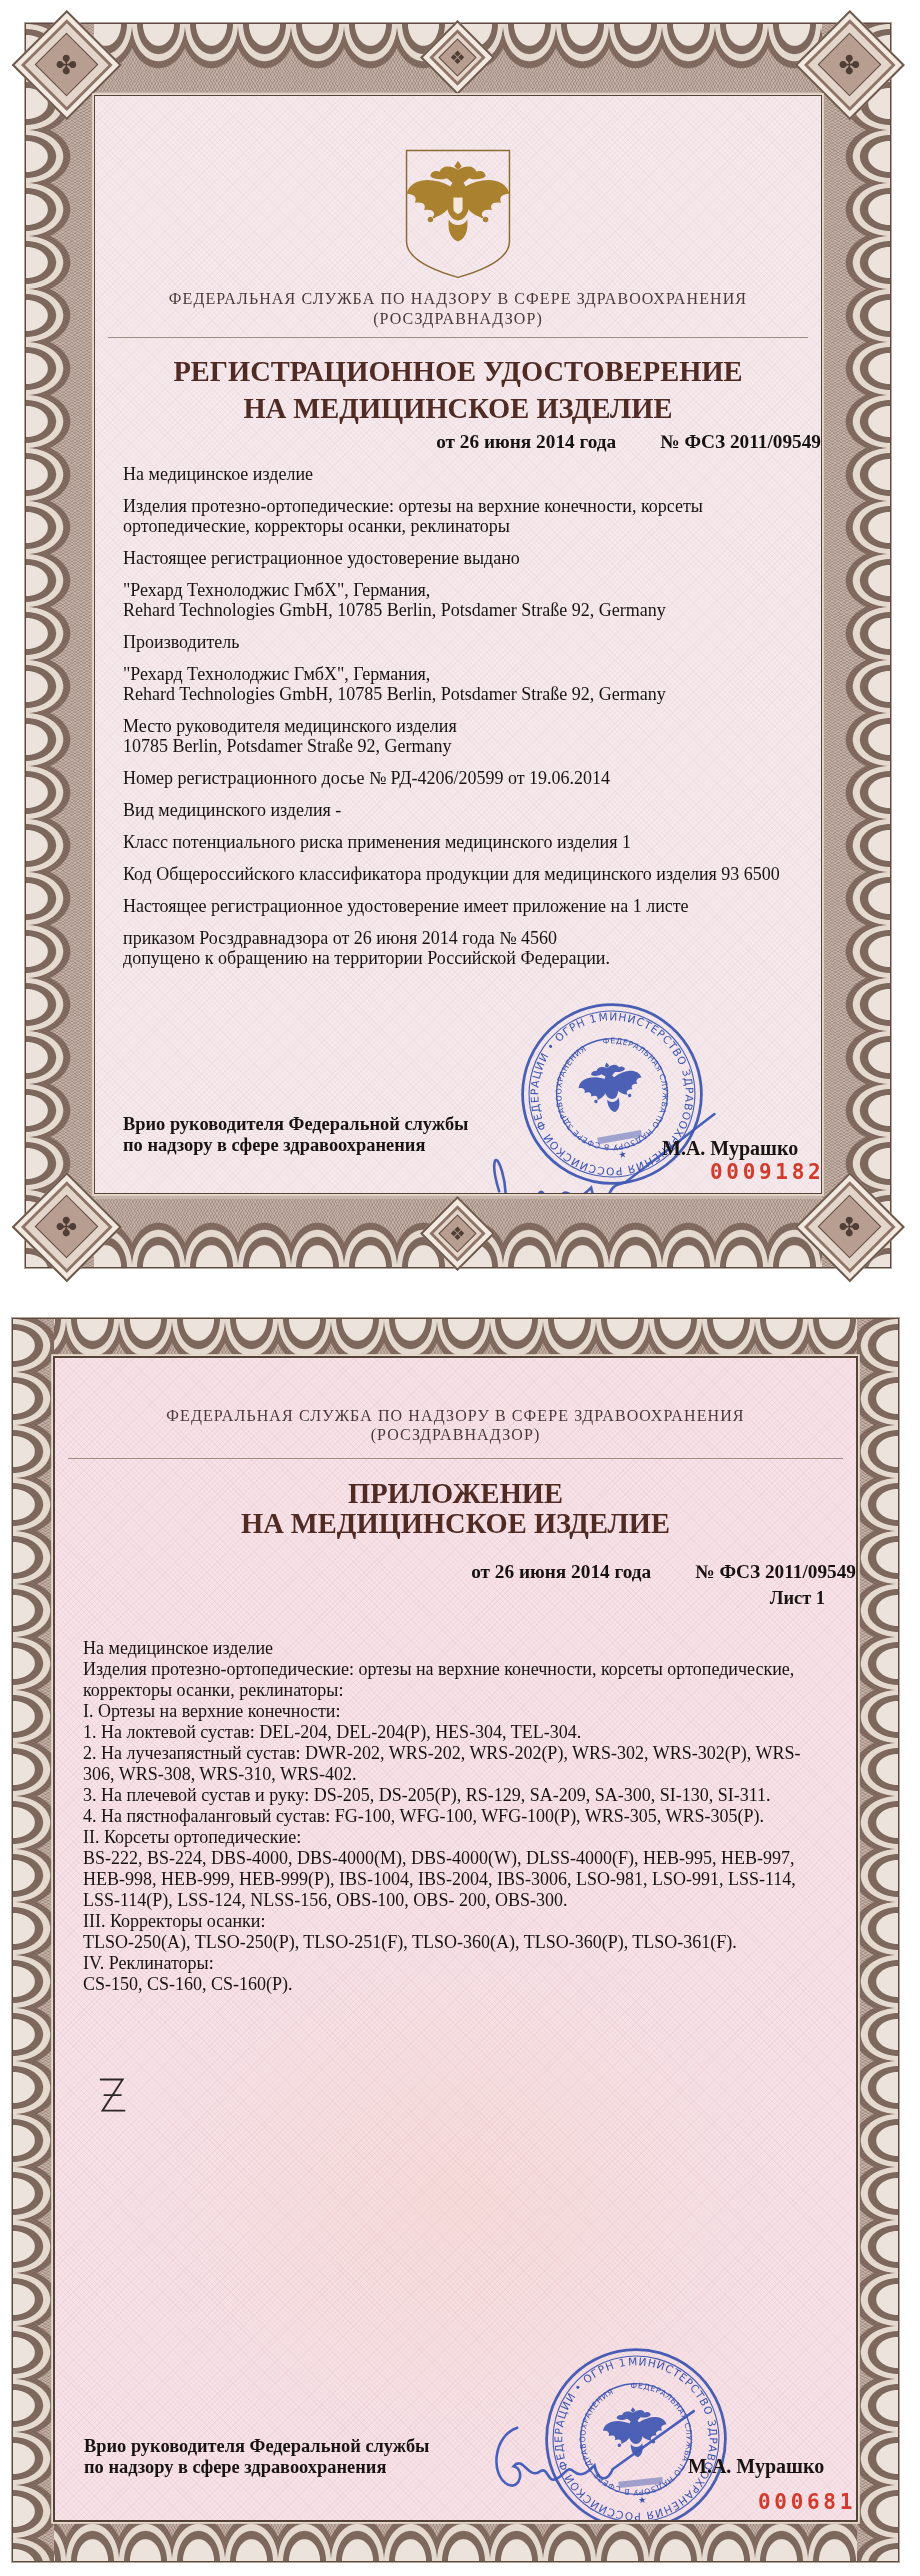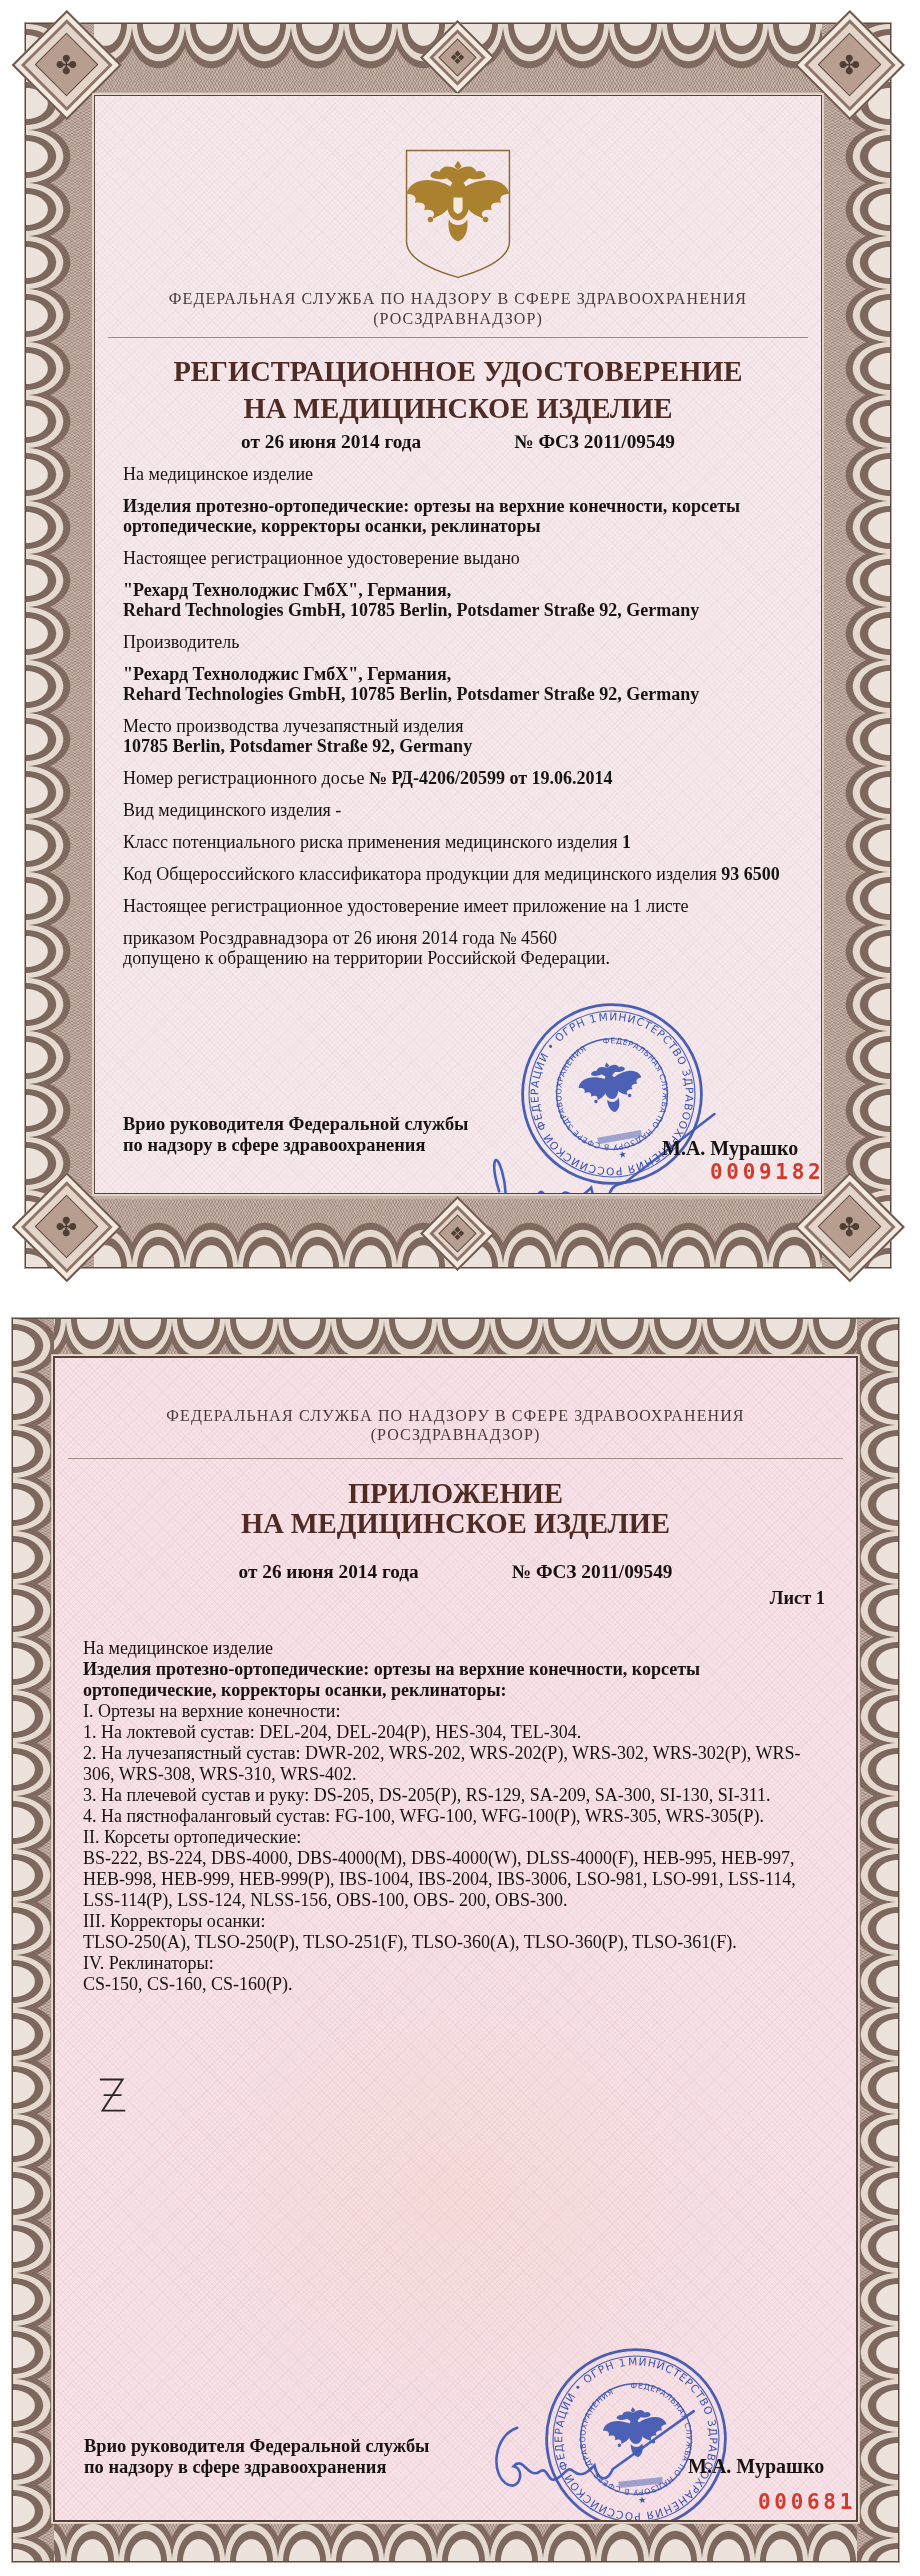--- a/index.html
+++ b/index.html
@@ -71,32 +71,32 @@
       repeating-linear-gradient(-45deg, rgba(215,150,175,.12) 0 0.9px, rgba(0,0,0,0) 0.9px 3.7px);}
 
   
   .coat{display:block; margin:50px auto 7.4px;}
   .agency{text-align:center; font-size:16px; line-height:19.3px; letter-spacing:1.1px;
           color:#473a38;}
   .rule{border:0; border-top:0.9px solid #9d8e85; margin:9.2px 13px 0;}
   .cert-title{text-align:center; font-weight:bold; color:#4f2b24; font-size:28.5px;}
   .doc1 .cert-title{line-height:37px; margin-top:14.7px;}
   .doc2 .cert-title{line-height:30px; margin-top:20px;}
-  .date-row{display:flex; justify-content:center; gap:93px; font-weight:bold;
+  .date-row{display:flex; justify-content:flex-end; gap:44px; font-weight:bold;
             font-size:19.3px; margin-top:3.7px; color:#15120f;}
   .doc2 .date-row{margin-top:22px;}
   .sheet{ text-align:right; padding-right:31px; font-weight:bold; font-size:18.4px; margin-top:5.5px;}
 
   
   .body-text{padding:0 28px; font-size:18px;}
   .body1{margin-top:11px;}
   .body1 p{margin:0 0 12px; line-height:20px;}
   .body2{margin-top:29px;}
   .body2 p{margin:0; line-height:21px;}
-  .b{font-weight:bold;}
+  .b{font-weight:normal;}
 
   
   .sig-zone *{box-sizing:border-box;}
   .role{position:absolute; font-weight:bold; font-size:18.4px; line-height:21px; width:386px;}
   .stamp{position:absolute;}
   .stamp svg{display:block;}
   .autograph{position:absolute;}
   .signatory{position:absolute; font-weight:bold; font-size:20px;}
   .form-no{position:absolute; font-family:"DejaVu Sans Mono", monospace; font-weight:bold;
            font-size:21px; letter-spacing:3.7px; color:#d23a2c;}
@@ -170,21 +170,21 @@
       <span>№  ФСЗ 2011/09549</span>
     </div>
 
     <div class="body-text body1">
         <p><span>На медицинское изделие</span></p>
         <p><span class="b">Изделия протезно-ортопедические: ортезы на верхние конечности, корсеты ортопедические, корректоры осанки, реклинаторы</span></p>
         <p><span>Настоящее регистрационное удостоверение выдано</span></p>
         <p><span class="b">"Рехард Технолоджис ГмбХ", Германия,</span><br><span class="b">Rehard Technologies GmbH, 10785 Berlin, Potsdamer Straße 92, Germany</span></p>
         <p><span>Производитель</span></p>
         <p><span class="b">"Рехард Технолоджис ГмбХ", Германия,</span><br><span class="b">Rehard Technologies GmbH, 10785 Berlin, Potsdamer Straße 92, Germany</span></p>
-        <p><span>Место производства лучезапястный изделия</span><br><span class="b">10785 Berlin, Potsdamer Straße 92, Germany</span></p>
+        <p><span>Место руководителя медицинского изделия</span><br><span class="b">10785 Berlin, Potsdamer Straße 92, Germany</span></p>
         <p><span>Номер регистрационного досье </span><span class="b">№ РД-4206/20599 от 19.06.2014</span></p>
         <p><span>Вид медицинского изделия -</span></p>
         <p><span>Класс потенциального риска применения медицинского изделия </span><span class="b">1</span></p>
         <p><span>Код Общероссийского классификатора продукции для медицинского изделия </span><span class="b">93 6500</span></p>
         <p><span>Настоящее регистрационное удостоверение имеет приложение на 1 листе</span></p>
         <p><span>приказом Росздравнадзора от 26 июня 2014 года № 4560</span><br><span>допущено к обращению на территории Российской Федерации.</span></p>
       </div>
 
     <div class="sig-zone">
       <div class="stamp" style="left:423px; top:904px; transform:rotate(-10deg);">

